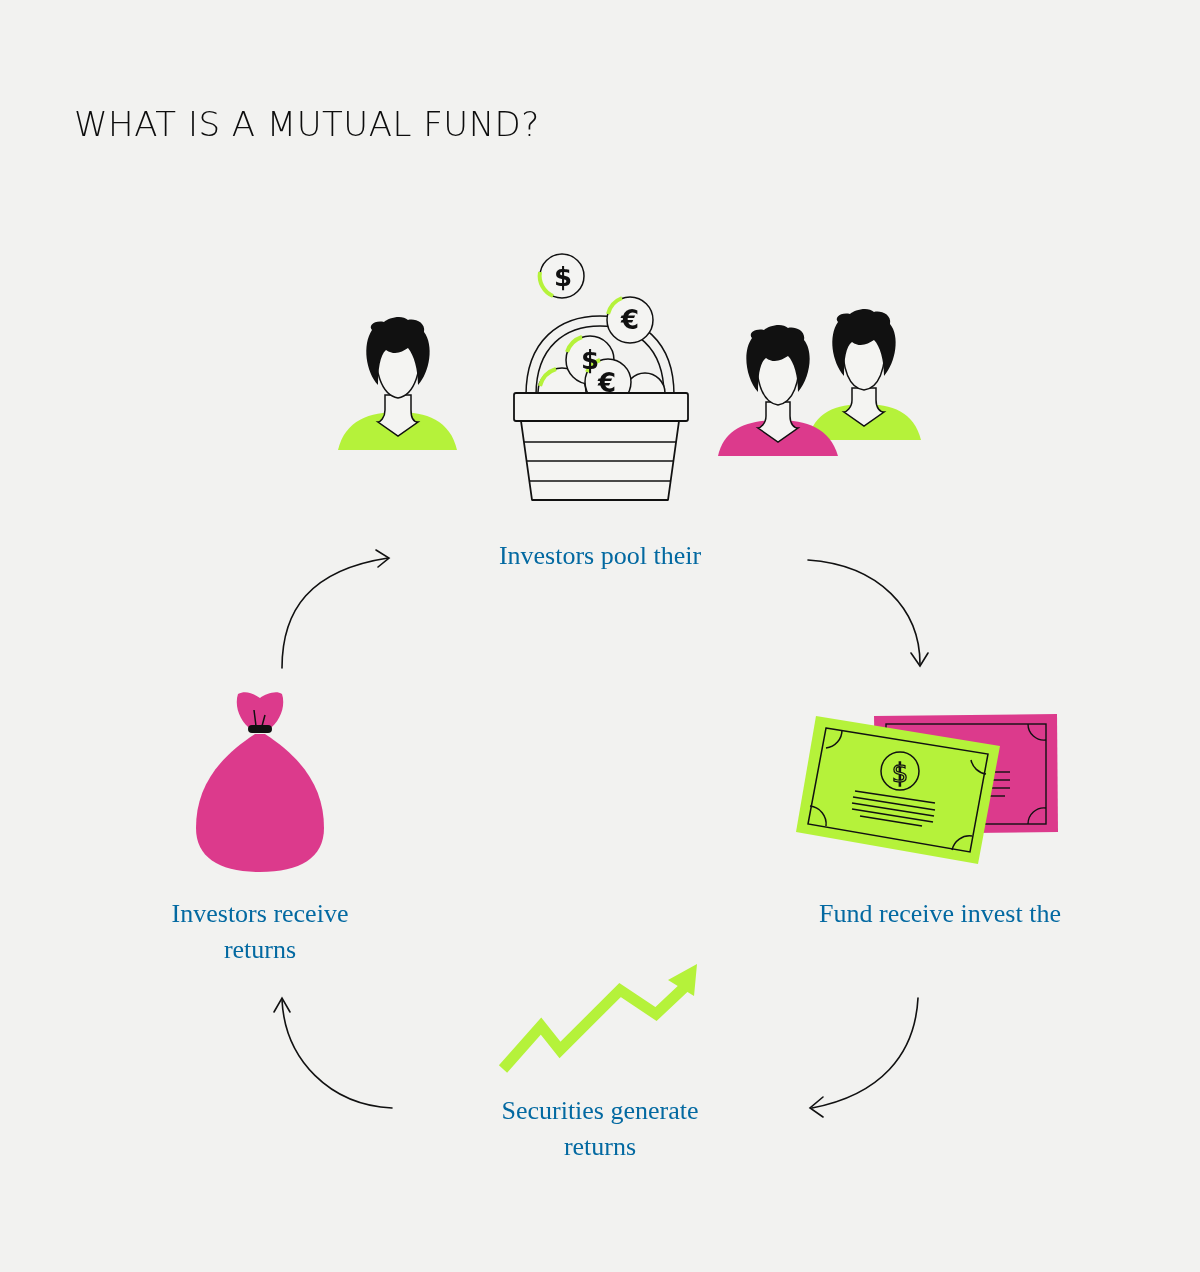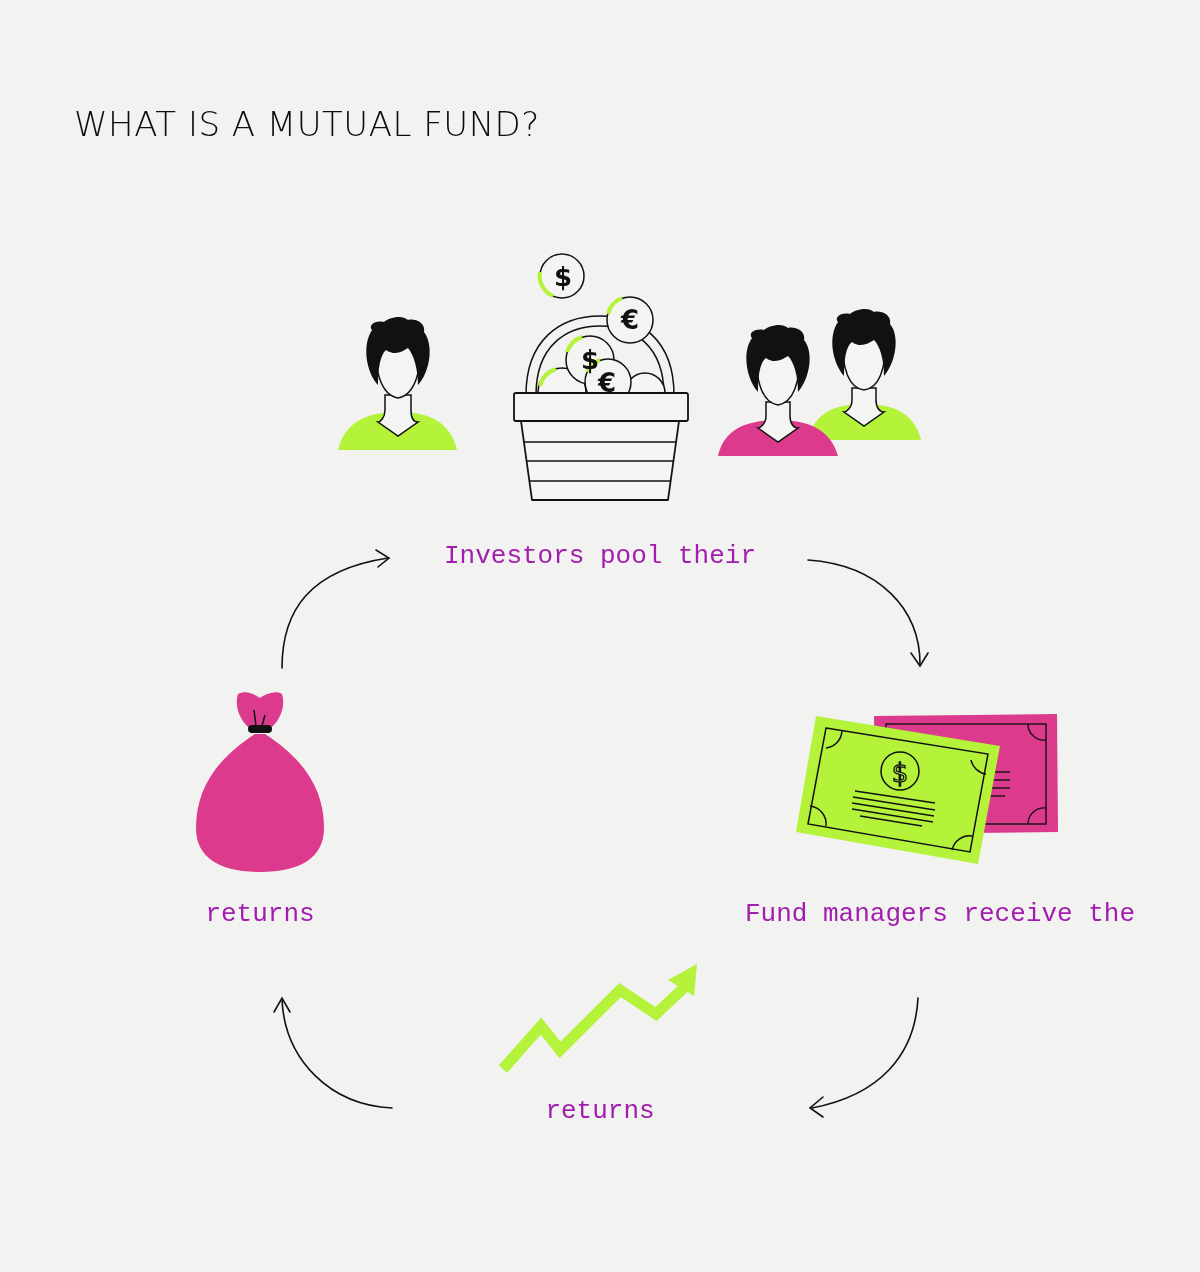--- a/index.html
+++ b/index.html
@@ -14,22 +14,22 @@
     .title {
       position: absolute; left: 74px; top: 104px;
       font-size: 34px; font-weight: 300; letter-spacing: 0.5px;
       font-family: "DejaVu Sans", sans-serif;
       color: #0d0d0d;
     }
     .label {
       position: absolute;
       font-size: 26px; line-height: 36px;
       text-align: center; font-weight: 300;
-      color: #a21caf;
-      font-family: Liberation Mono, monospace;
+      color: #0369a1;
+      font-family: Liberation Serif, serif;
     }
     svg.art { position: absolute; left: 0; top: 0; }
   </style>
 </head>
 <body>
 
 <div class="title">WHAT IS A MUTUAL FUND?</div>
 
 <svg class="art" width="1200" height="1272" viewBox="0 0 1200 1272">
 
@@ -140,20 +140,22 @@
   <g>
     <polyline points="503,1069 541,1026 560,1050 620,990 656,1014 690,982" fill="none" stroke="#b5f23a" stroke-width="11" stroke-linejoin="miter" stroke-linecap="butt"></polyline>
     <polygon points="668,980 697,964 694,996" fill="#b5f23a"></polygon>
   </g>
 </svg>
 
 <div class="label" style="left:440px; top:538px; width:320px;">
   <div>Investors pool their</div>
 </div>
 <div class="label" style="left:740px; top:896px; width:400px;">
-  <div>Fund managers receive the</div>
+  <div>Fund receive invest the</div>
 </div>
 <div class="label" style="left:430px; top:1093px; width:340px;">
+  <div>Securities generate</div>
   <div>returns</div>
 </div>
 <div class="label" style="left:100px; top:896px; width:320px;">
+  <div>Investors receive</div>
   <div>returns</div>
 </div>
 
 </body></html>

